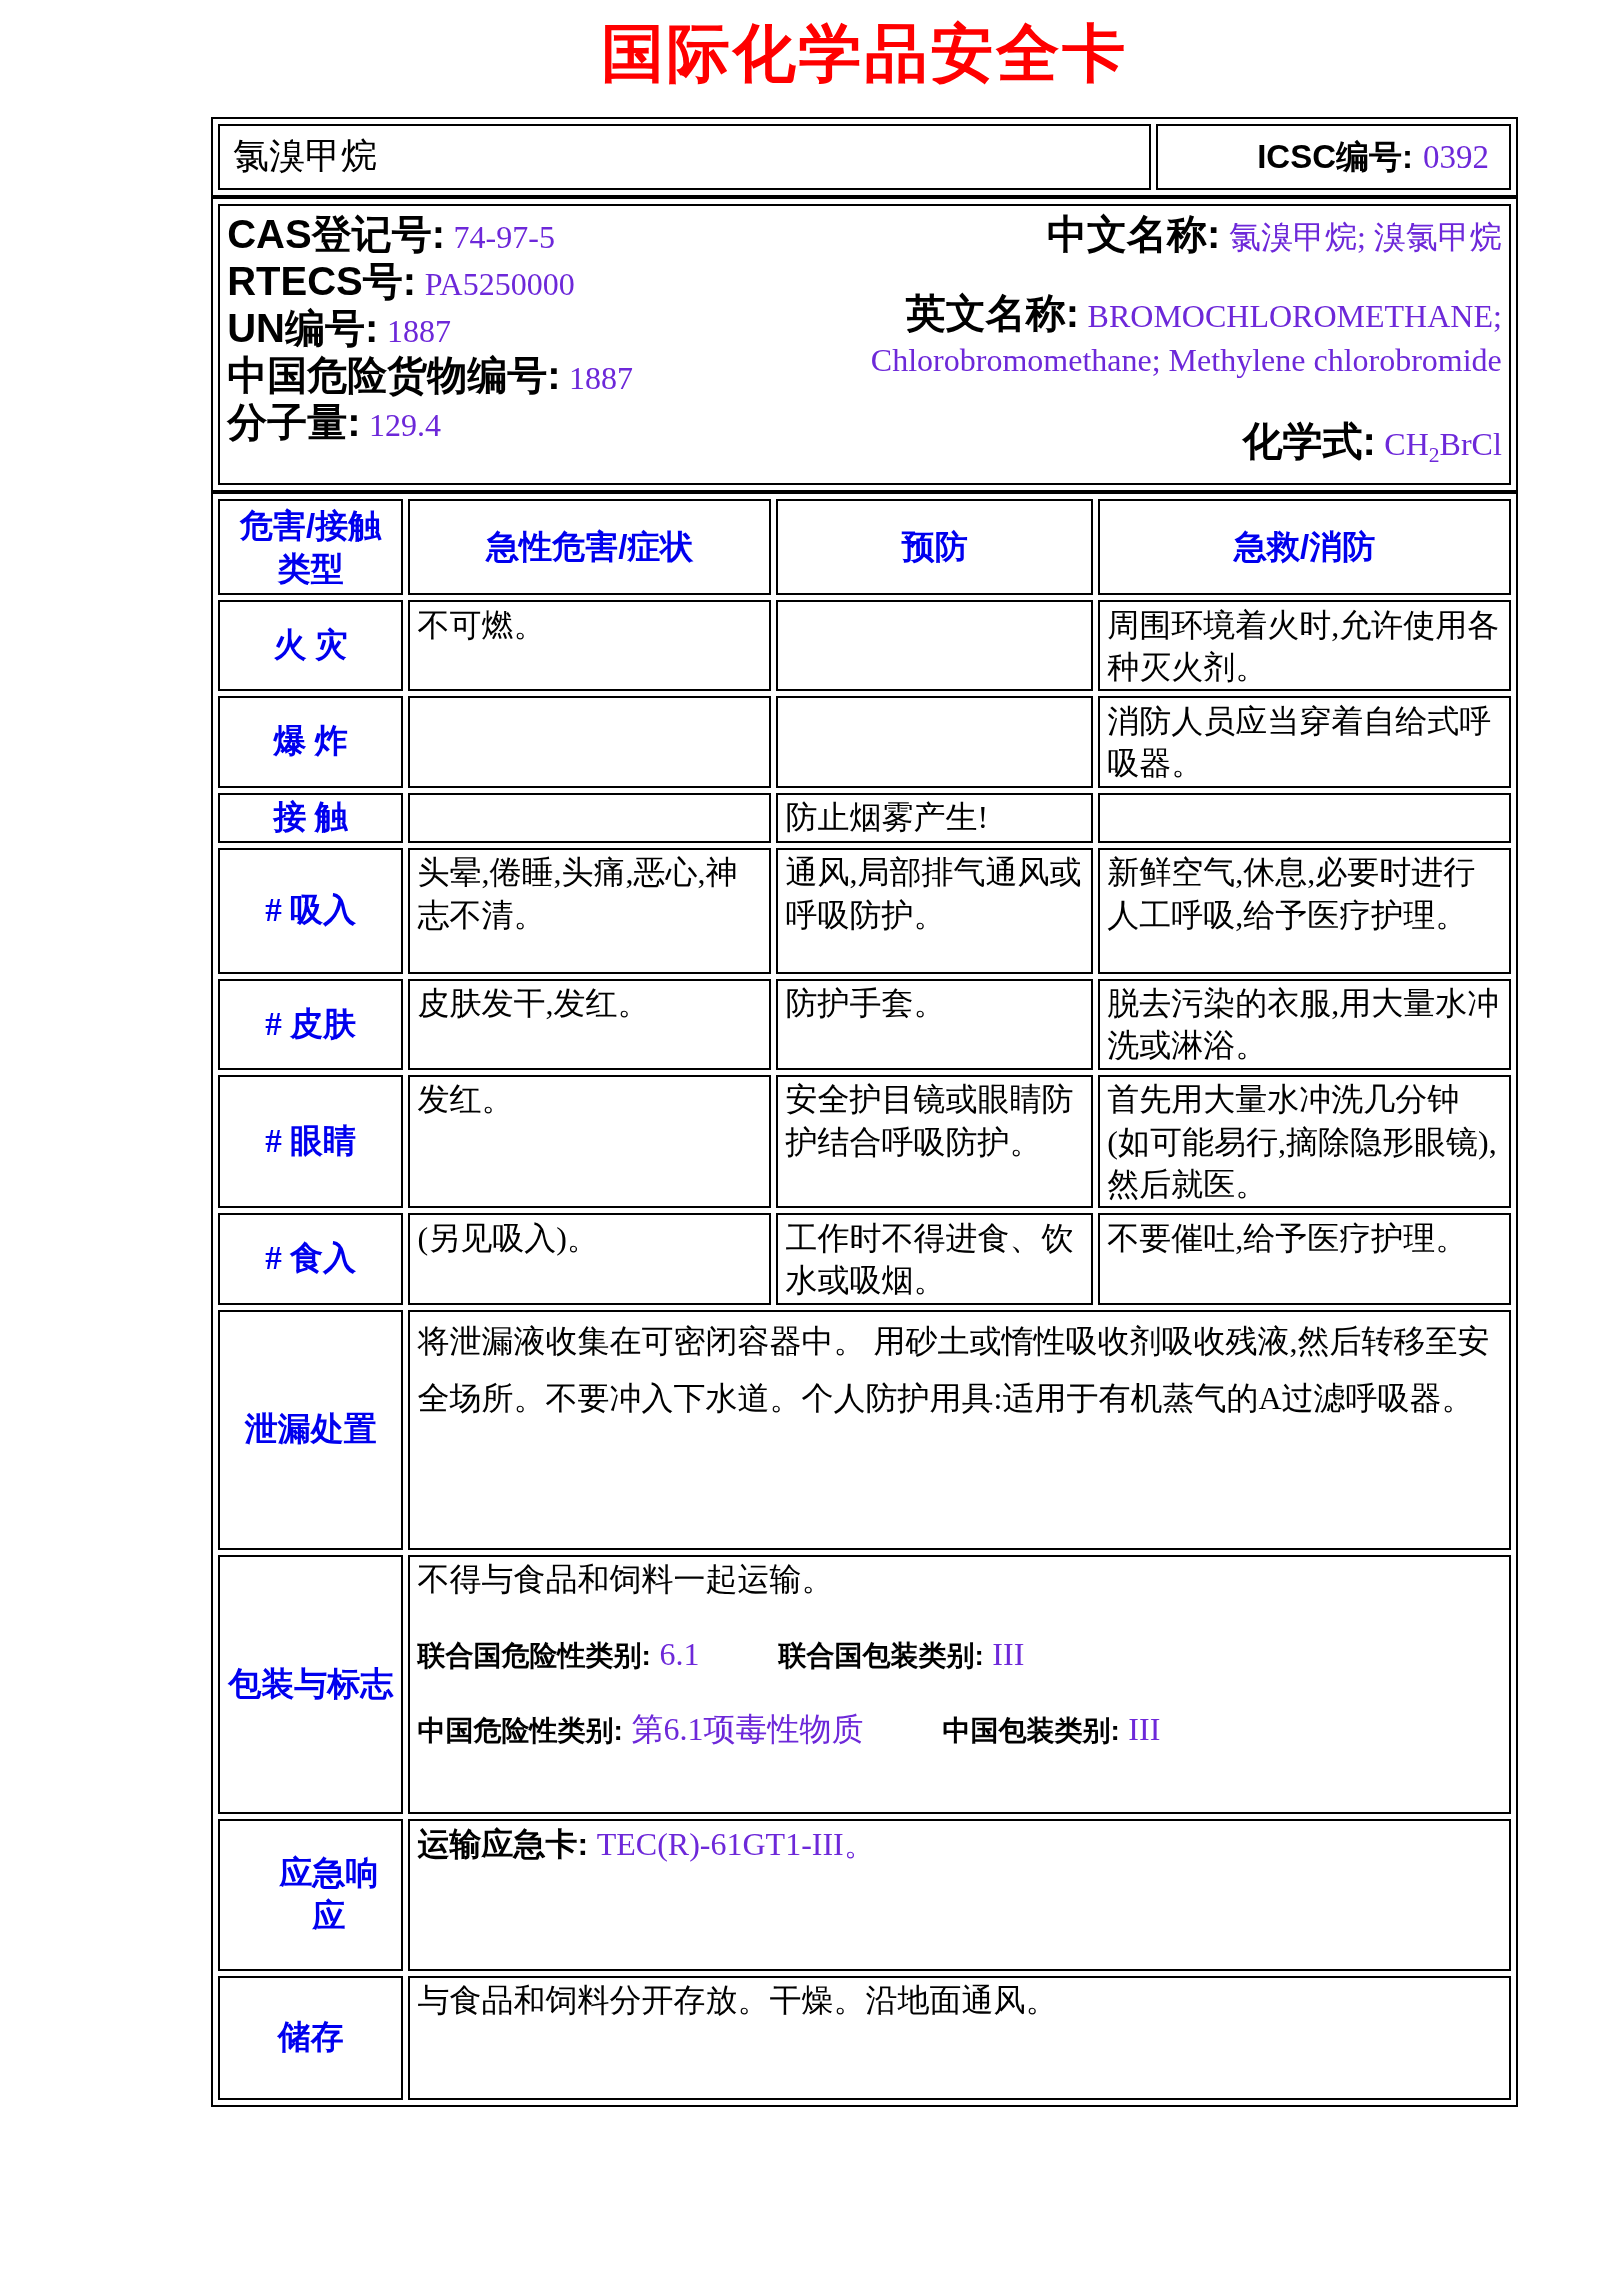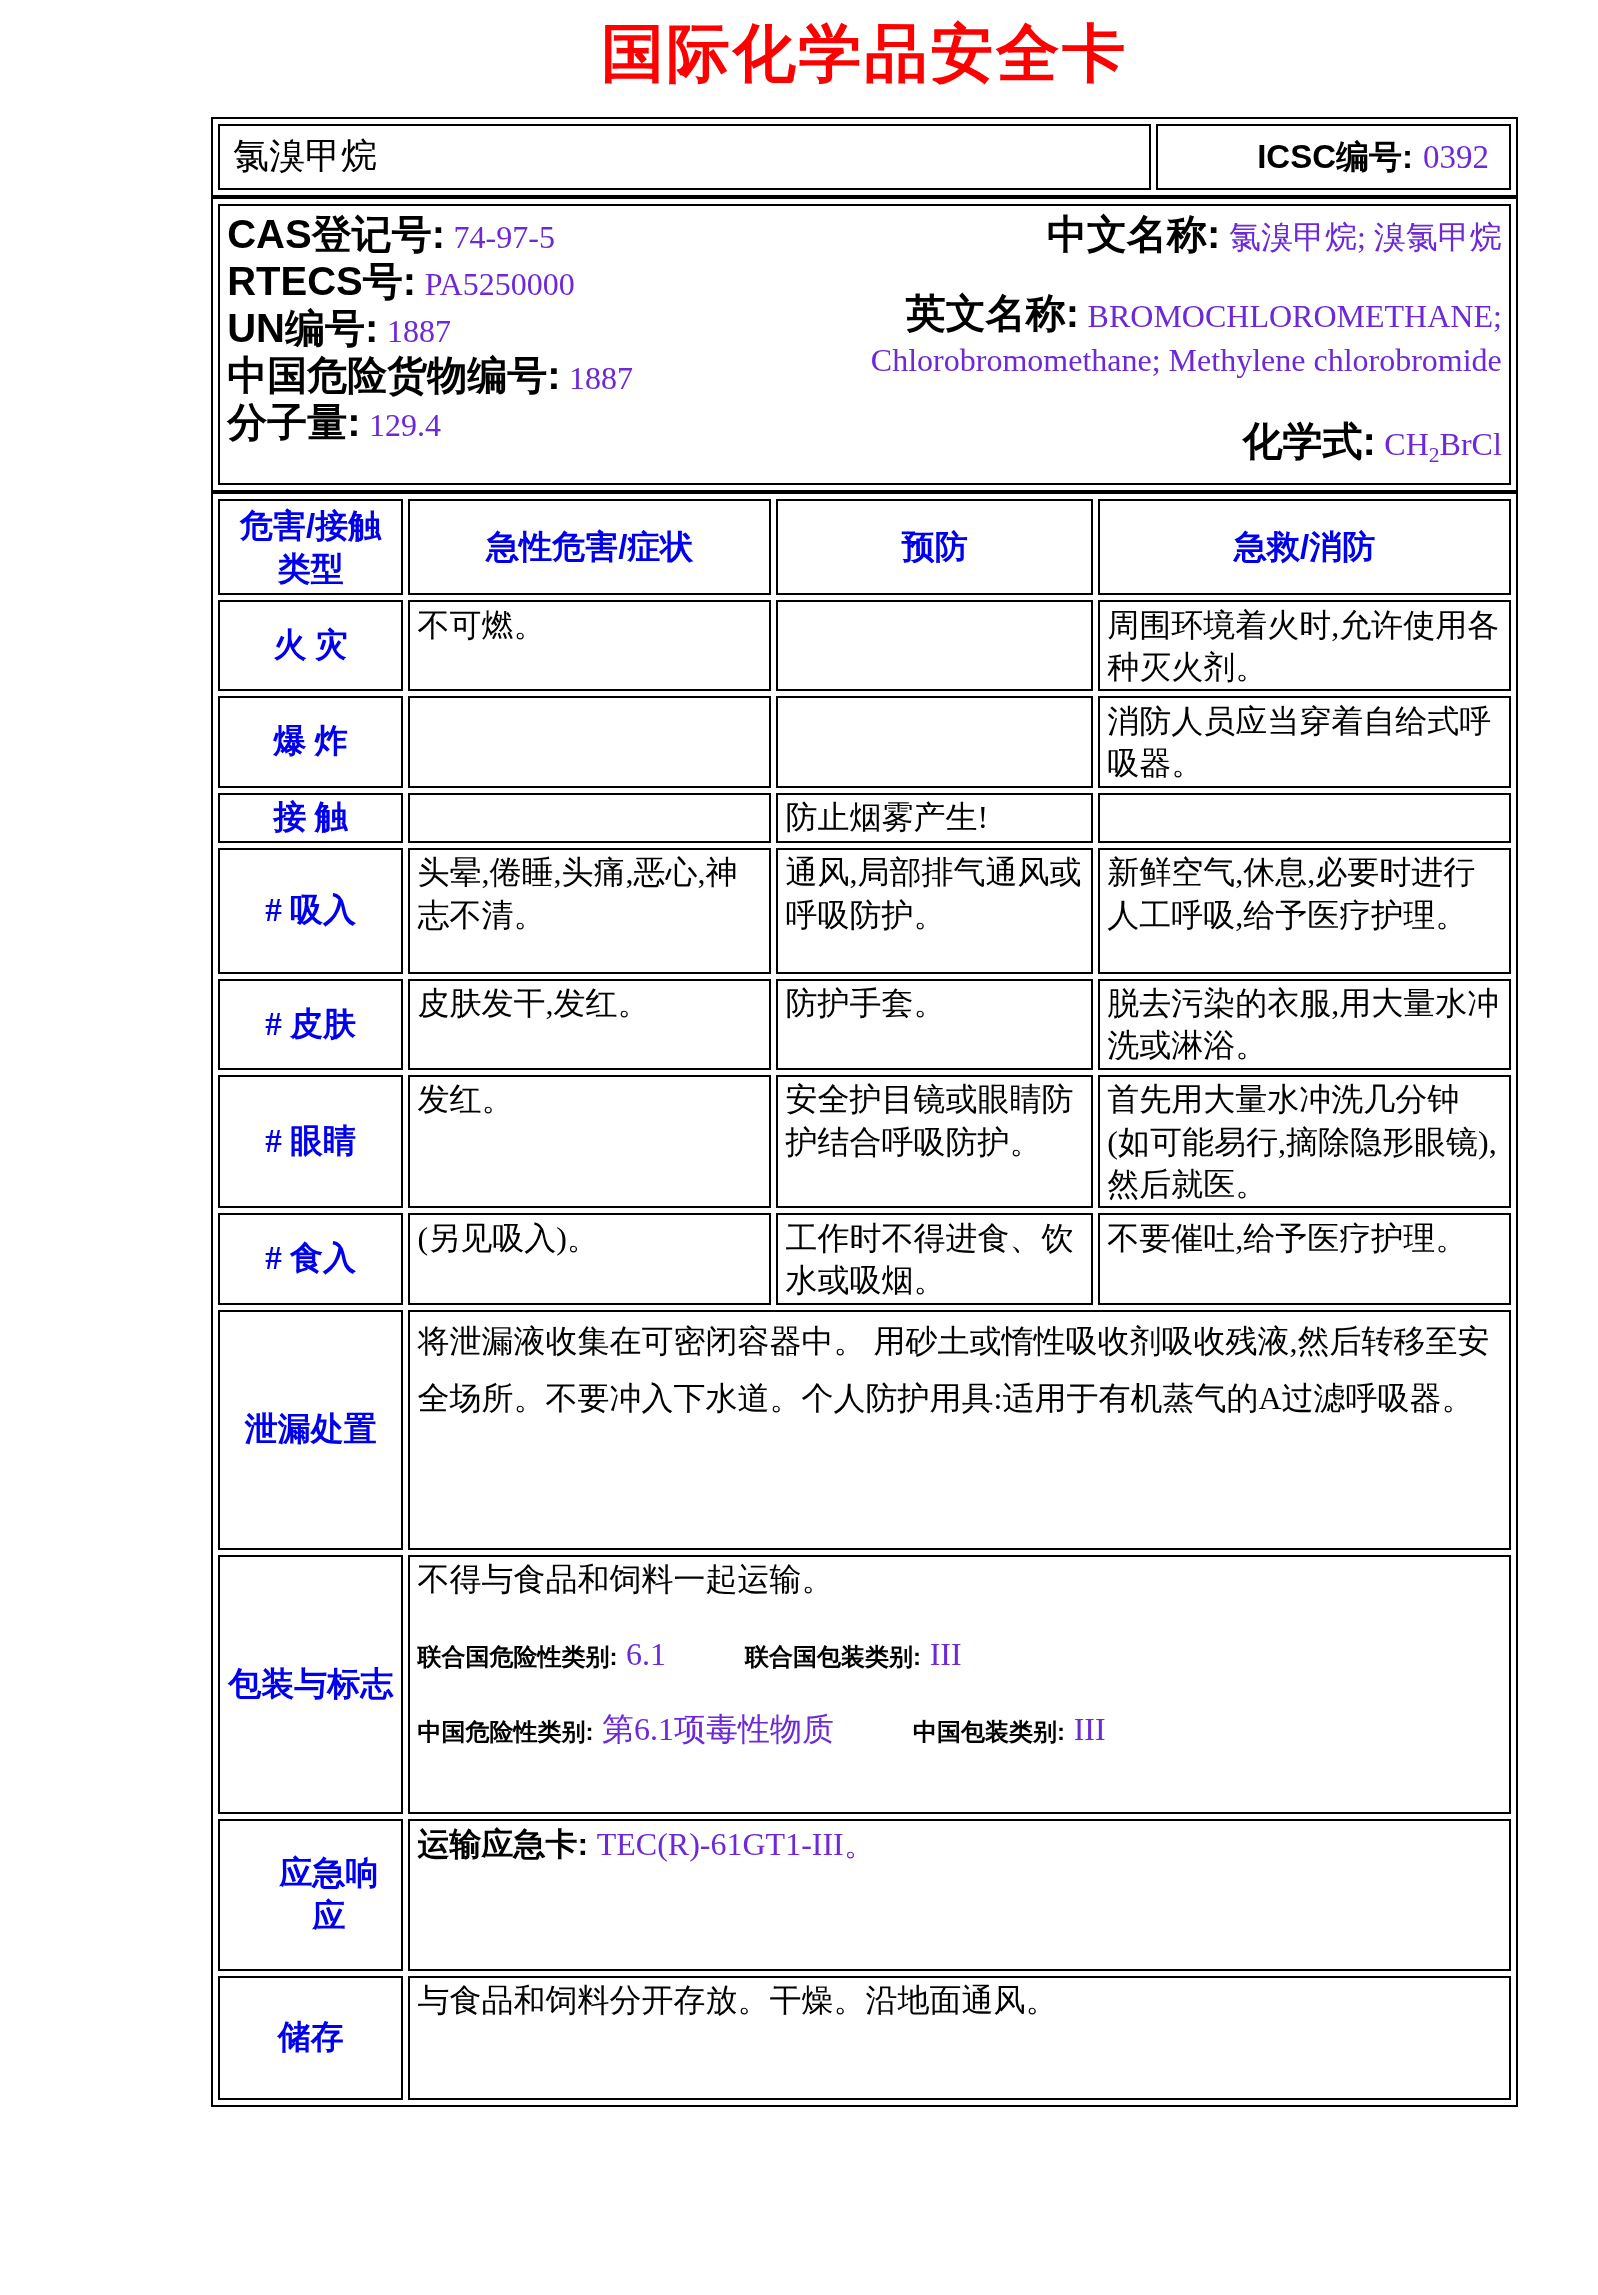--- a/index.html
+++ b/index.html
@@ -86,21 +86,21 @@
   .h-eye  { height:119px; }
   .h-ing  { height:69px; }
   .h-spill{ height:233px; }
   .h-pkg  { height:253px; }
   .h-emg  { height:145px;padding-left:44px; }
   .h-sto  { height:117px; }
 
   .body { font-size:32px; }
   .spill-text { line-height:1.78; }
   .pkg-line { margin-top:33px; white-space:nowrap; }
-  .pkg-line .lbl { font-size:24px; }
+  .pkg-line .lbl { font-size:28px; }
   .pkg-line .val { margin-left:8.6px; }
   .pkg-gap { margin-left:79px; }
   .emg-cell .val { margin-left:8.6px; }
 </style>
 </head>
 <body>
 
 <div class="sheet">
   <div class="doc">
 

